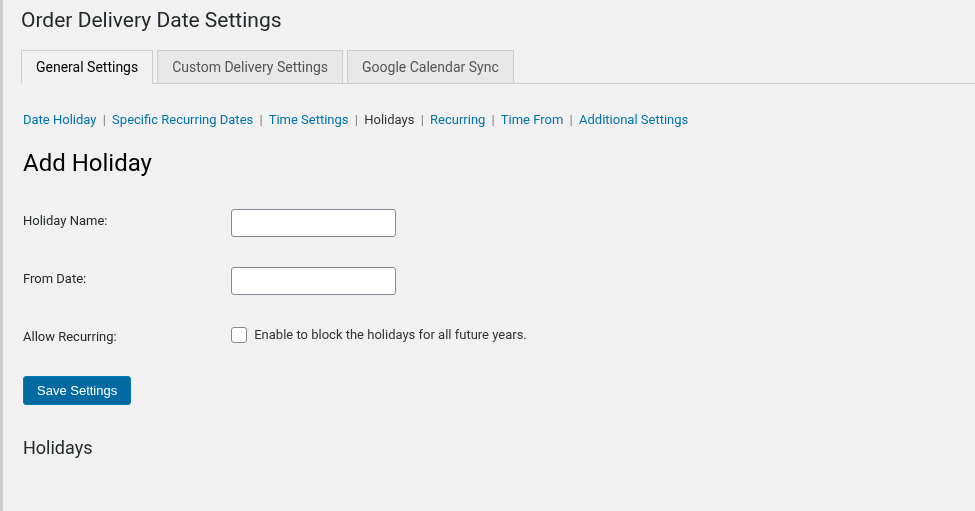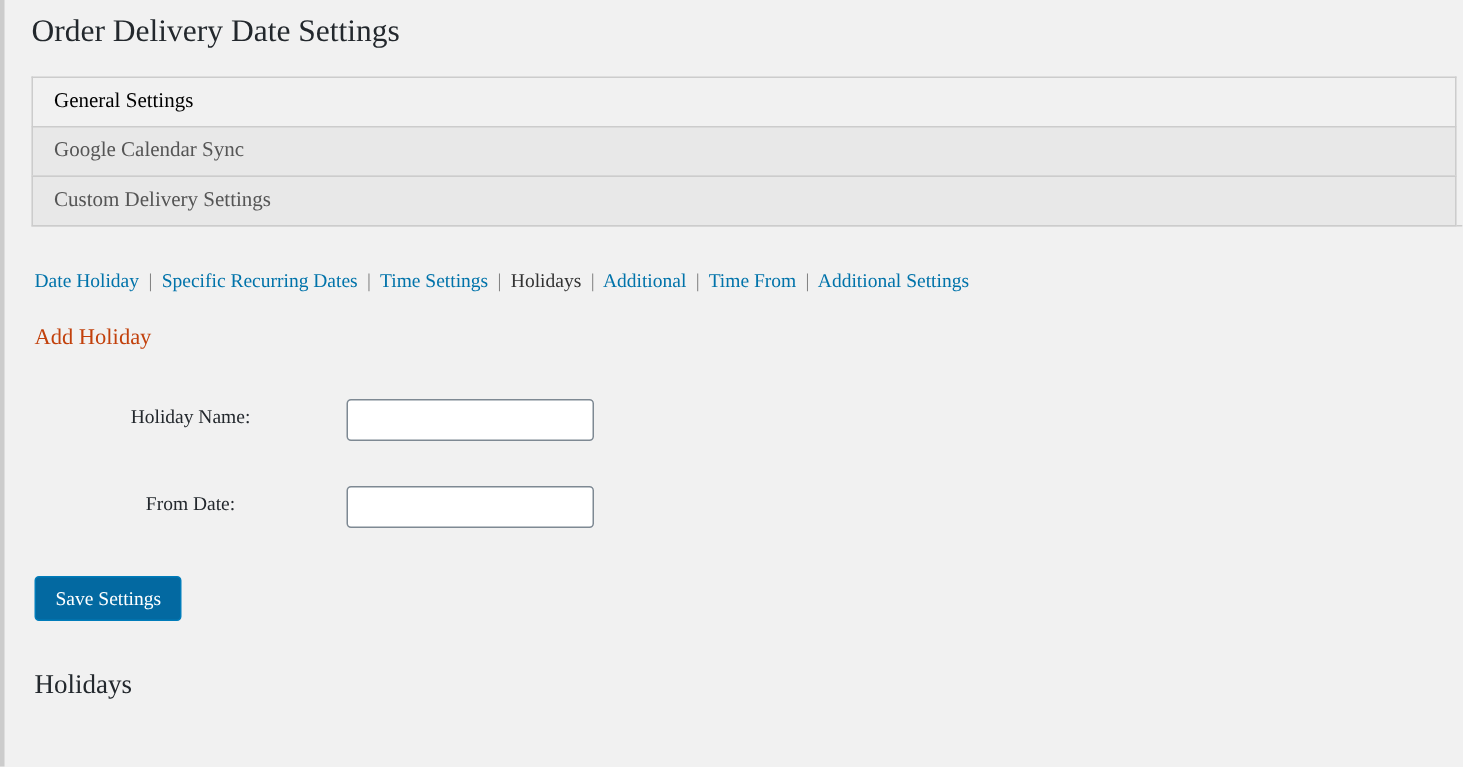--- a/index.html
+++ b/index.html
@@ -1,15 +1,15 @@
 <!DOCTYPE html>
 <html><head>
   <meta charset="utf-8">
   <style>
-    * { box-sizing: border-box; margin: 0; padding: 0; font-family: Liberation Serif, serif; }
+    * { box-sizing: border-box; margin: 0; padding: 0; }
     body {
       font-family: -apple-system, BlinkMacSystemFont, "Segoe UI", Roboto, Oxygen-Sans, Ubuntu, Cantarell, "Helvetica Neue", sans-serif;
       background: #f1f1f1;
       width: 975px;
       height: 511px;
       overflow: hidden;
       font-size: 13px;
       color: #3c434a;
       border-left: 3px solid #cccccc;
     }
@@ -17,21 +17,20 @@
       font-size: 21px;
       font-weight: 400;
       color: #23282d;
       padding: 8px 0 0 18px;
     }
     .nav-tabs {
       margin: 18px 0 0 18px;
       padding: 0;
       border-bottom: 1px solid #cccccc;
       display: flex;
-      flex-direction: column;
     }
     .nav-tab {
       display: inline-block;
       padding: 8px 14px;
       margin: 0 4px -1px 0;
       background: #e8e8e8;
       border: 1px solid #cccccc;
       font-size: 14px;
       color: #555;
       cursor: pointer;
@@ -51,31 +50,31 @@
       text-decoration: none;
     }
     .sub-tabs .sep {
       color: #7d7d7d;
       padding: 0 3px;
     }
     .sub-tabs .current {
       color: #333;
     }
     .section-title {
-      font-size: 15px;
-      color: #c2410c;
+      font-size: 24px;
+      color: #000000;
       font-weight: 400;
       margin: 22px 0 0 20px;
     }
     .form-table {
       margin: 2px 0 0 20px;
       border-collapse: collapse;
     }
     .form-table th {
-      text-align: center;
+      text-align: left;
       font-weight: 400;
       width: 208px;
       padding-top: 34px;
       vertical-align: top;
       font-size: 13px;
       color: #23282d;
     }
     .form-table td {
       padding-top: 30px;
       vertical-align: middle;
@@ -130,34 +129,34 @@
   </style>
 </head>
 <body>
 
 
 
 <h1 class="page-title">Order Delivery Date Settings</h1>
 
 <div class="nav-tabs">
   <a class="nav-tab active">General Settings</a>
+  <a class="nav-tab">Custom Delivery Settings</a>
   <a class="nav-tab">Google Calendar Sync</a>
-  <a class="nav-tab">Custom Delivery Settings</a>
 </div>
 
 <div class="sub-tabs">
   <a>Date Holiday</a>
   <span class="sep">|</span>
   <a>Specific Recurring Dates</a>
   <span class="sep">|</span>
   <a>Time Settings</a>
   <span class="sep">|</span>
   <span class="current">Holidays</span>
   <span class="sep">|</span>
-  <a>Additional</a>
+  <a>Recurring</a>
   <span class="sep">|</span>
   <a>Time From</a>
   <span class="sep">|</span>
   <a>Additional Settings</a>
 </div>
 
 <h2 class="section-title">Add Holiday</h2>
 
 <table class="form-table">
   <tbody>
@@ -166,20 +165,27 @@
     <td>
       <input type="text" value="" style="">
     </td>
   </tr>
   <tr>
     <th>From Date:</th>
     <td>
       <input type="text" value="" style="">
     </td>
   </tr>
+  <tr>
+    <th>Allow Recurring:</th>
+    <td>
+      <input type="checkbox" style="">
+      <span class="checkbox-label">Enable to block the holidays for all future years.</span>
+    </td>
+  </tr>
 </tbody>
   </table>
 
 <button class="button-primary">Save Settings</button>
 
 <h2 class="holidays-title">Holidays</h2>
 
 
 
 

